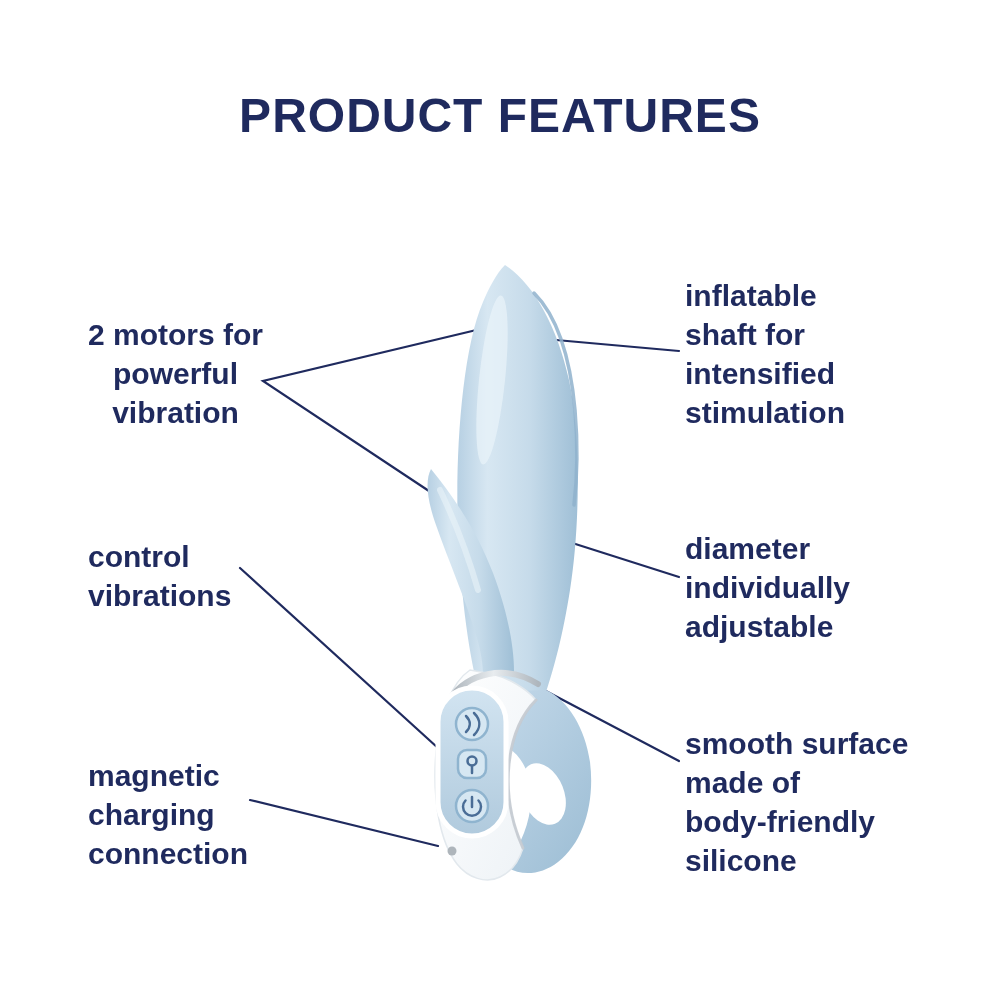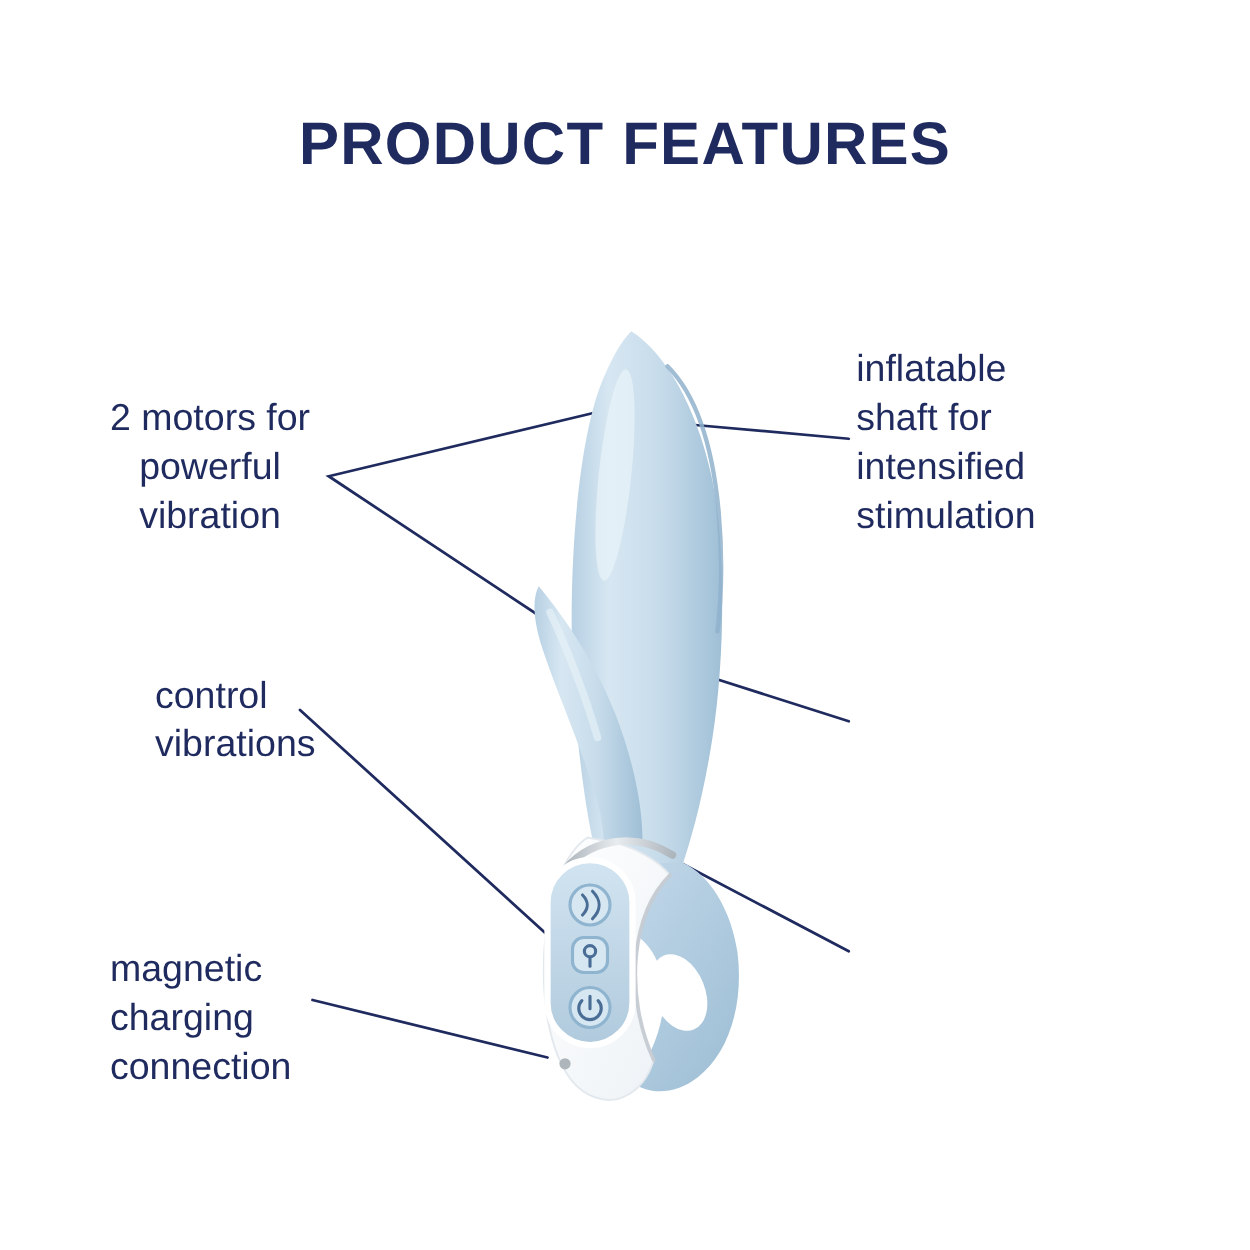--- a/index.html
+++ b/index.html
@@ -13,27 +13,27 @@
     position:relative;width:1000px;height:1000px;margin:0 auto;
     background:#ffffff;overflow:hidden;
     font-family:"Liberation Sans", sans-serif;color:var(--navy);
   }
   .title{
     position:absolute;left:0;top:88px;width:1000px;margin:0;
     text-align:center;font-size:48px;font-weight:800;letter-spacing:1px;
     color:var(--navy);
   }
   .label{
-    position:absolute;font-size:30px;line-height:1.3;font-weight:400;
+    position:absolute;font-size:30px;line-height:1.3;font-weight:700;
     color:var(--navy);white-space:pre-line;
   }
   .label.left{left:88px;}
   .label.right{left:685px;}
   #lbl-motors{top:315px;text-align:center;}
-  #lbl-control{top:537px;margin-left:36px;}
+  #lbl-control{top:537px;}
   #lbl-magnetic{top:732px;margin-top:24px;}
   #lbl-inflatable{top:276px;}
   #lbl-diameter{top:529px;}
   #lbl-smooth{top:724px;}
   svg.diagram{position:absolute;left:0;top:0;}
   .callout{stroke:var(--navy);stroke-width:2.2;stroke-linecap:round;}
 </style>
 </head>
 <body>
 
@@ -148,14 +148,21 @@
 vibration</div>
   <div class="label left" id="lbl-control">control
 vibrations</div>
   <div class="label left" id="lbl-magnetic">magnetic
 charging
 connection</div>
   <div class="label right" id="lbl-inflatable">inflatable
 shaft for
 intensified
 stimulation</div>
+  <div class="label right" id="lbl-diameter">diameter
+individually
+adjustable</div>
+  <div class="label right" id="lbl-smooth">smooth surface
+made of
+body-friendly
+silicone</div>
 
 </div>
 
 </body></html>

